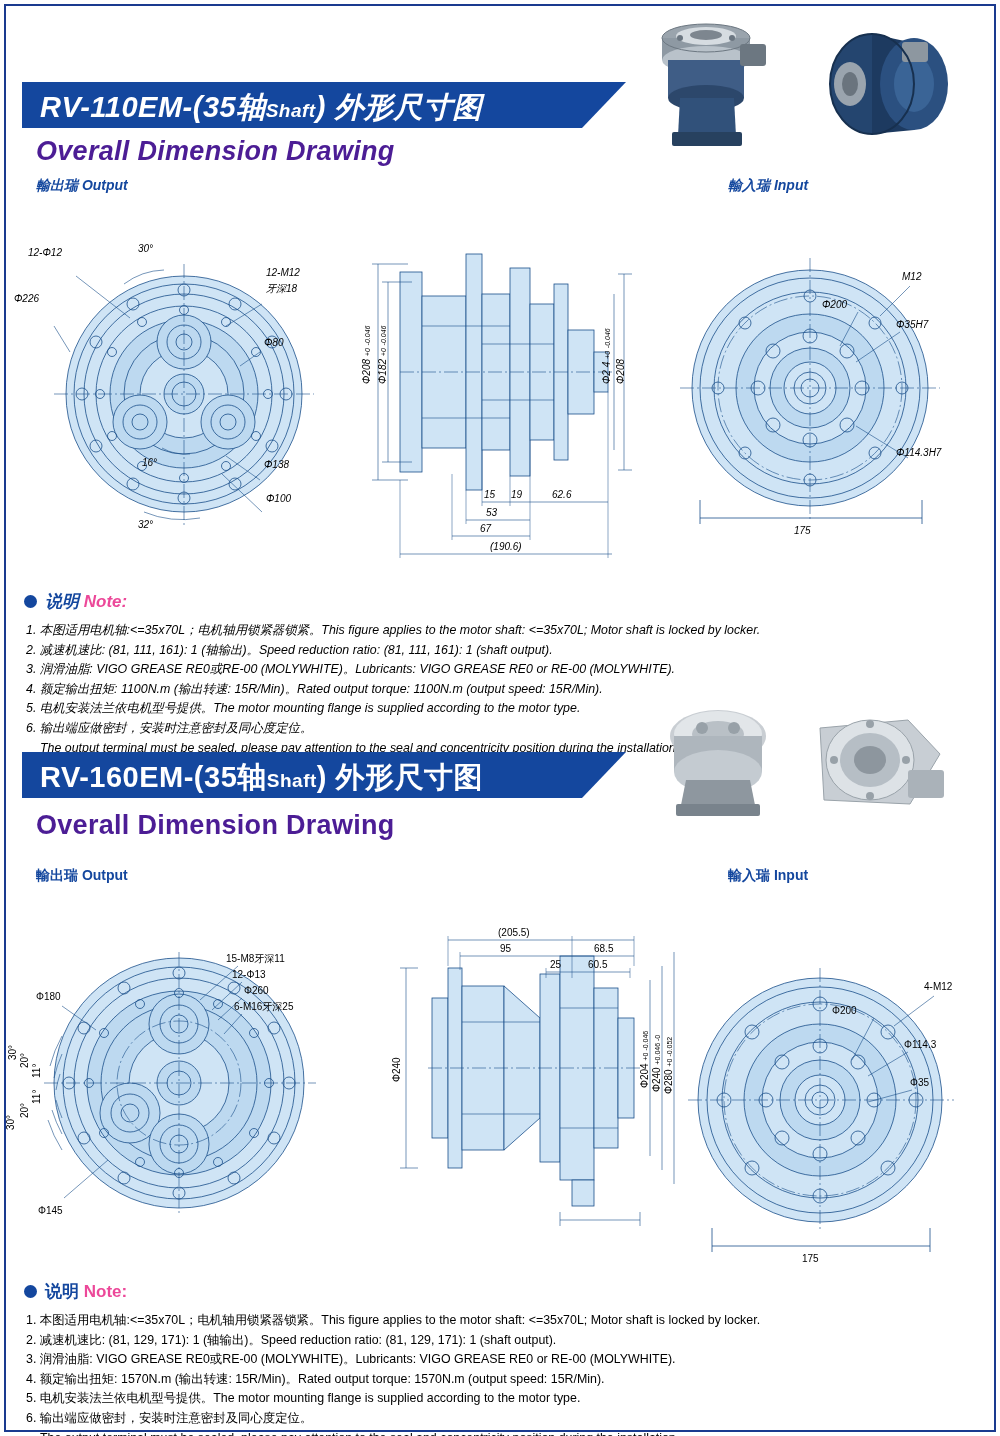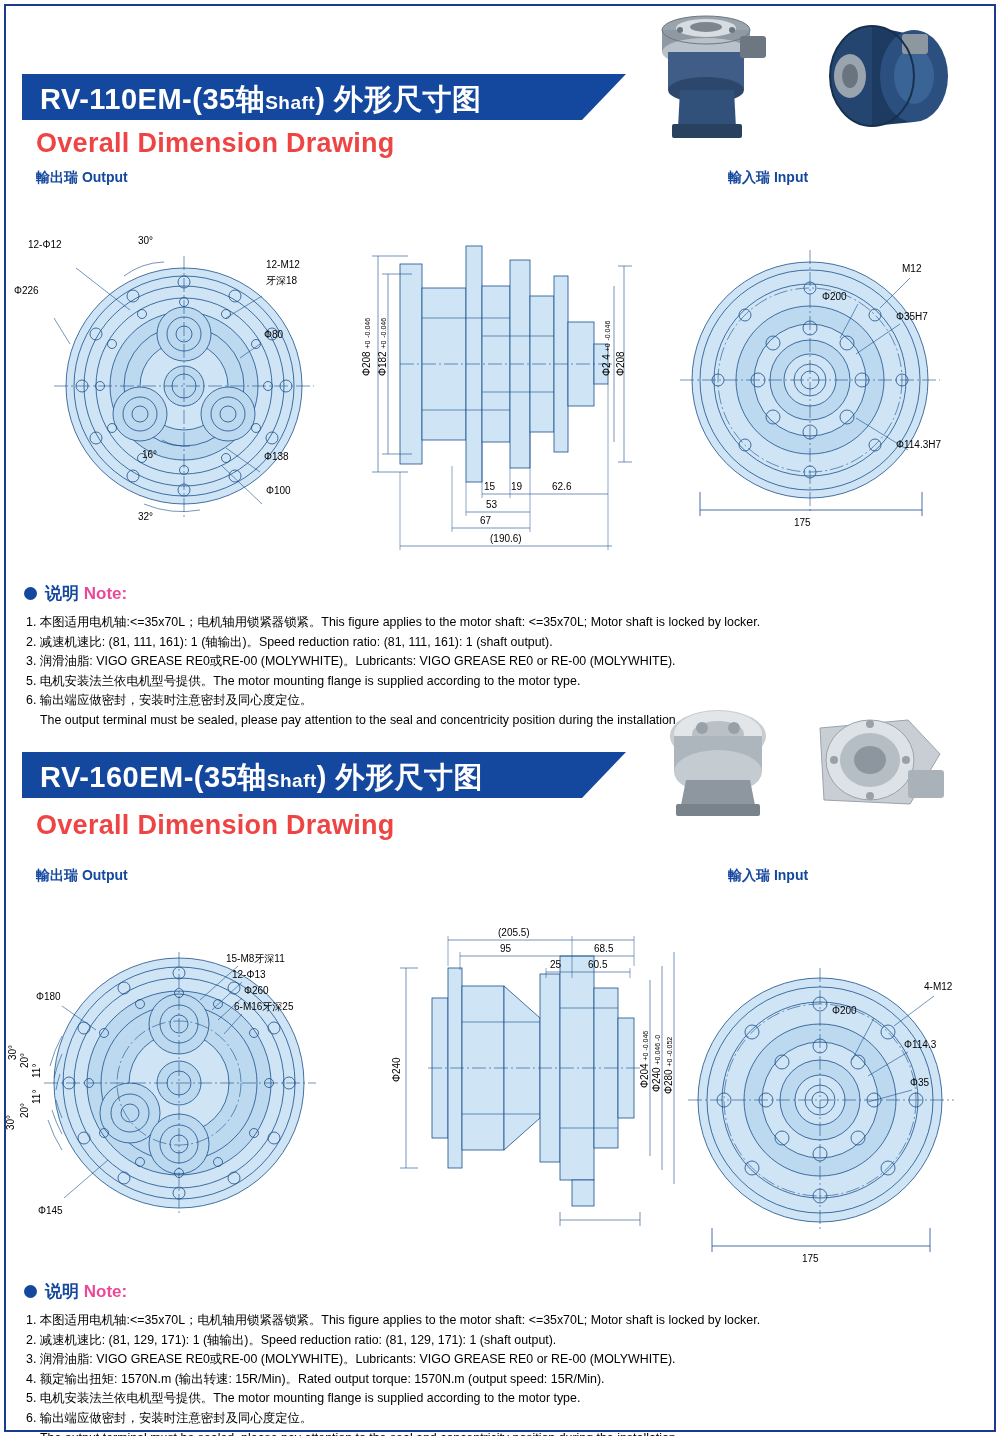--- a/index.html
+++ b/index.html
@@ -40,21 +40,21 @@
     position: absolute; left: 18px; top: 6px;
     color: #fff;
     font-size: 29px;
     font-weight: bold;
     letter-spacing: 0.5px;
     white-space: nowrap;
   }
   .banner .ttl .small { font-size: 19px; }
   .subttl {
     margin-left: 36px;
-    color: #ef4444;
+    color: #4c1d95;
     font-size: 27px;
     font-weight: bold;
     letter-spacing: 0.3px;
   }
   .io-label {
     color: #14479e;
     font-size: 14px;
     font-weight: bold;
   }
 
@@ -83,21 +83,21 @@
 
   
   .photo { position: absolute; }
   .dimtext { font-size: 10px; font-family: "Liberation Sans", sans-serif; }
 </style>
 </head>
 <body>
 
 <div class="page-border"></div>
 
-<div class="section" style="top:4px;">
+<div class="section" style="top:12px;font-style:italic;">
 
   <div class="photo" style="left:620px; top:2px;">
     <svg width="180" height="145" viewBox="0 0 180 145">
       <ellipse cx="86" cy="24" rx="44" ry="14" fill="#9aa4ad"></ellipse>
       <rect x="42" y="24" width="88" height="22" fill="#8e99a3"></rect>
       <ellipse cx="86" cy="46" rx="44" ry="14" fill="#b9c2ca"></ellipse>
       <ellipse cx="86" cy="22" rx="30" ry="9" fill="#d6dce1"></ellipse>
       <ellipse cx="86" cy="21" rx="16" ry="5" fill="#7d868f"></ellipse>
       <rect x="48" y="46" width="76" height="38" fill="#3f5d86"></rect>
       <ellipse cx="86" cy="84" rx="38" ry="13" fill="#2c476b"></ellipse>
@@ -340,20 +340,21 @@
 
   <div style="position:absolute; left:0; top:578px; width:1000px;">
     <div class="notes-head">
       <span class="dot"></span>
       <span class="txt"><span>说明</span> <span class="en">Note:</span></span>
     </div>
     <div style="height:8px;"></div>
     <div class="note-line">1. 本图适用电机轴:&lt;=35x70L；电机轴用锁紧器锁紧。This figure applies to the motor shaft: &lt;=35x70L; Motor shaft is locked by locker.</div>
     <div class="note-line">2. 减速机速比: (81, 111, 161): 1 (轴输出)。Speed reduction ratio: (81, 111, 161): 1 (shaft output).</div>
     <div class="note-line">3. 润滑油脂: VIGO GREASE RE0或RE-00 (MOLYWHITE)。Lubricants: VIGO GREASE RE0 or RE-00 (MOLYWHITE).</div>
+    <div class="note-line">4. 额定输出扭矩: 1100N.m (输出转速: 15R/Min)。Rated output torque: 1100N.m (output speed: 15R/Min).</div>
     <div class="note-line">5. 电机安装法兰依电机型号提供。The motor mounting flange is supplied according to the motor type.</div>
     <div class="note-line">6. 输出端应做密封，安装时注意密封及同心度定位。</div>
     <div class="note-line indent">The output terminal must be sealed, please pay attention to the seal and concentricity position during the installation.</div>
   </div>
 </div>
 
 <div class="section" style="top:740px;">
 
   <div class="photo" style="left:640px; top:-40px;">
     <svg width="170" height="120" viewBox="0 0 170 120">

